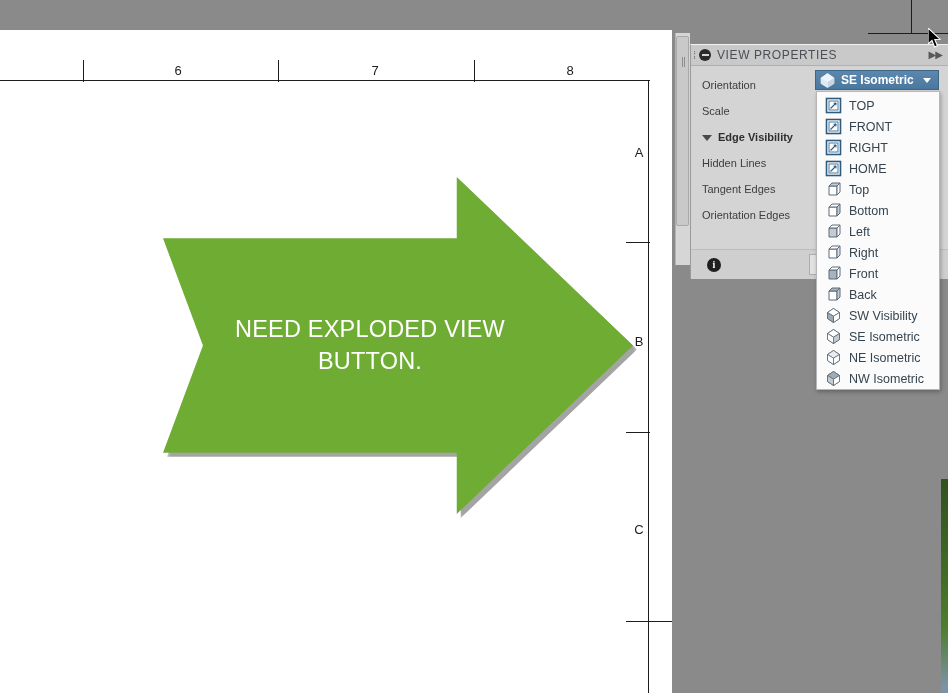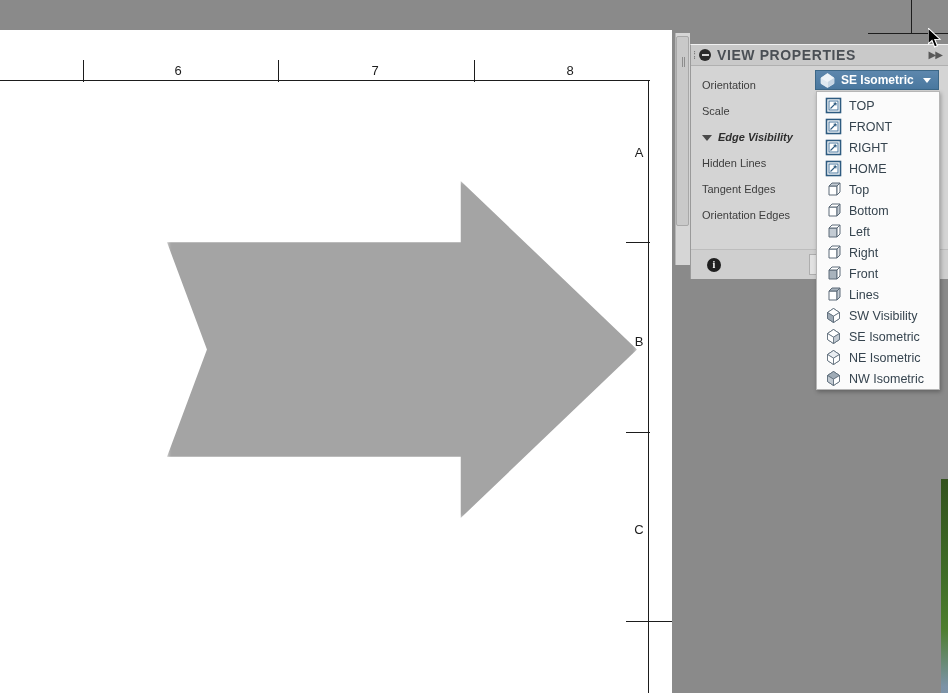--- a/index.html
+++ b/index.html
@@ -128,38 +128,38 @@
   }
   .collapse-dot {
     width: 12px; height: 12px; border-radius: 50%;
     background: #2a2a2a; position: relative; margin-right: 6px;
   }
   .collapse-dot::after {
     content: ""; position: absolute; left: 2.5px; top: 5px;
     width: 7px; height: 2px; background: #d4d4d4;
   }
   .panel-title {
-    font-size: 14px; letter-spacing: 0.6px; color: #4a4f55;
-    font-weight: bold;
+    font-size: 12px; letter-spacing: 0.6px; color: #4a4f55;
+    font-weight: normal;
   }
   .panel-expand {
     position: absolute; right: 6px; top: 4px;
     font-size: 10px; color: #585858; letter-spacing: -1px;
   }
   .panel-body { position: relative; padding: 6px 0 0 0; }
   .prop-row {
     position: relative; height: 26px;
     display: flex; align-items: center;
     padding-left: 11px;
   }
   .prop-label {
     font-size: 11px; color: #3d3d3d;
   }
   .prop-label.group {
-    font-weight: bold; color: #2e2e2e; font-style: italic;
+    font-weight: bold; color: #2e2e2e;
   }
   .tri {
     display: inline-block; margin-right: 6px;
     width: 0; height: 0;
     border-left: 5px solid transparent; border-right: 5px solid transparent;
     border-top: 6px solid #4a4a4a;
     position: relative; top: 1px;
   }
 
   
@@ -243,20 +243,26 @@
     <div class="zone-tick-h" style="top:212px"></div>
     <div class="zone-tick-h" style="top:402px"></div>
 
     <div class="zone-label-row" style="top:115px">A</div>
     <div class="zone-label-row" style="top:304px">B</div>
     <div class="zone-label-row" style="top:492px">C</div>
 
     <div class="bottom-cross-h"></div>
 
     <div class="arrow-shadow"></div>
+    <div class="arrow-shape">
+      <div class="arrow-text">
+        <span>NEED EXPLODED VIEW</span><br>
+        <span>BUTTON.</span>
+      </div>
+    </div>
   </div>
 
   <div class="v-scroll-track"></div>
   <div class="v-scroll-thumb">
     <div class="v-scroll-grip" style="position:absolute;left:5px;top:20px"></div>
   </div>
 
   <div class="top-crosshair-h"></div>
   <div class="top-crosshair-v"></div>
 
@@ -424,21 +430,21 @@
     </div>
 
     <div class="dd-item">
       <span class="dd-icon">
         <svg width="17" height="17" viewBox="0 0 17 17">
           <polygon points="4,5 12,5 12,14 4,14" fill="#ffffff" stroke="#5c6b78" stroke-width="1"></polygon>
           <polygon points="4,5 7,2 15,2 12,5" fill="#a8b3bd" stroke="#5c6b78" stroke-width="1"></polygon>
           <polygon points="12,5 15,2 15,11 12,14" fill="#c3cbd3" stroke="#5c6b78" stroke-width="1"></polygon>
         </svg>
       </span>
-      <span>Lines</span>
+      <span>Back</span>
     </div>
 
     <div class="dd-item">
       <span class="dd-icon">
         <svg width="17" height="17" viewBox="0 0 17 17">
           <polygon points="8.5,1.5 14.5,5.5 14.5,11.5 8.5,15.5 2.5,11.5 2.5,5.5" fill="#ffffff" stroke="#5c6b78" stroke-width="1"></polygon>
           <polygon points="8.5,1.5 14.5,5.5 8.5,9.2 2.5,5.5" fill="#ffffff" stroke="#5c6b78" stroke-width="0.8"></polygon>
           <polygon points="8.5,9.2 14.5,5.5 14.5,11.5 8.5,15.5" fill="#ffffff" stroke="#5c6b78" stroke-width="0.8"></polygon>
           <polygon points="8.5,9.2 2.5,5.5 2.5,11.5 8.5,15.5" fill="#9fabb6" stroke="#5c6b78" stroke-width="0.8"></polygon>
         </svg>

